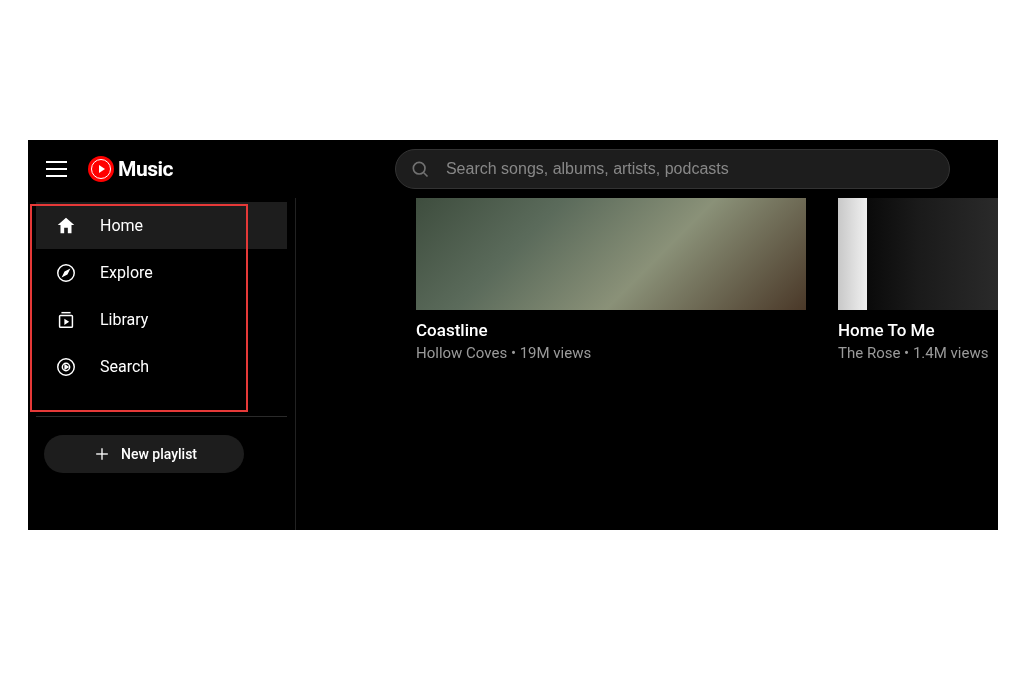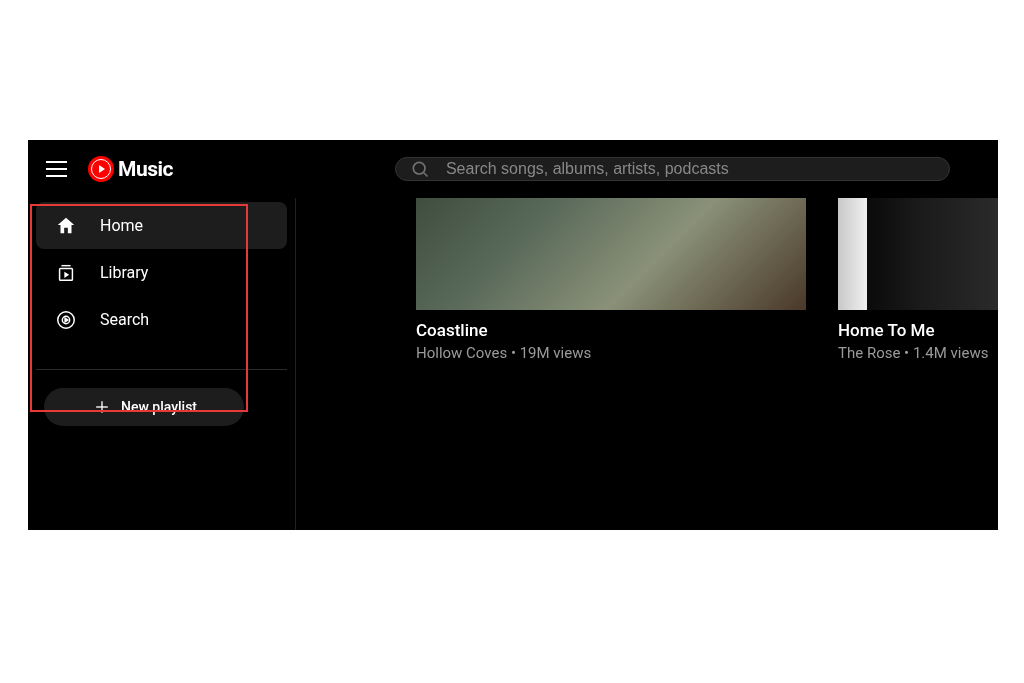--- a/index.html
+++ b/index.html
@@ -83,21 +83,21 @@
   .logo-text {
     color: #fff;
     font-weight: 700;
     font-size: 21px;
     letter-spacing: -0.5px;
   }
   .search-bar {
     flex: 1;
     max-width: 555px;
     margin-left: 222px;
-    height: 24px;
+    height: 40px;
     background: #1d1d1d;
     border: 1px solid #333;
     border-radius: 20px;
     display: flex;
     align-items: center;
     padding: 0 14px;
   }
   .search-icon {
     width: 20px;
     height: 20px;
@@ -133,21 +133,21 @@
     height: 208px;
     border: 2px solid #e63938;
     pointer-events: none;
     z-index: 1;
   }
   .nav-item {
     height: 47px;
     display: flex;
     align-items: center;
     padding: 0 18px;
-    border-radius: 8px;
+    border-radius: 0;
     cursor: pointer;
     color: #fff;
   }
   .nav-item.active {
     background: #1d1d1d;
   }
   .nav-icon {
     width: 24px;
     height: 24px;
     margin-right: 22px;
@@ -254,20 +254,29 @@
 
       <div class="nav-item active">
         <span class="nav-icon">
           <svg viewBox="0 0 24 24" width="22" height="22" fill="#fff">
               <path d="M12 3l9 8h-3v9h-4v-6h-4v6H6v-9H3l9-8z"></path>
             </svg>
         </span>
         <span class="nav-label">Home</span>
       </div>
 
+      <div class="nav-item">
+        <span class="nav-icon">
+          <svg viewBox="0 0 24 24" width="22" height="22" fill="none" stroke="#fff" stroke-width="1.6">
+              <circle cx="12" cy="12" r="9"></circle>
+              <polygon points="15,9 13,13 9,15 11,11" fill="#fff"></polygon>
+            </svg>
+        </span>
+        <span class="nav-label">Explore</span>
+      </div>
 
       <div class="nav-item">
         <span class="nav-icon">
           <svg viewBox="0 0 24 24" width="22" height="22" fill="none" stroke="#fff" stroke-width="1.6">
               <rect x="5" y="7" width="14" height="13" rx="1"></rect>
               <polygon points="11,12 11,16 14,14" fill="#fff"></polygon>
               <line x1="7" y1="4" x2="17" y2="4"></line>
             </svg>
         </span>
         <span class="nav-label">Library</span>

